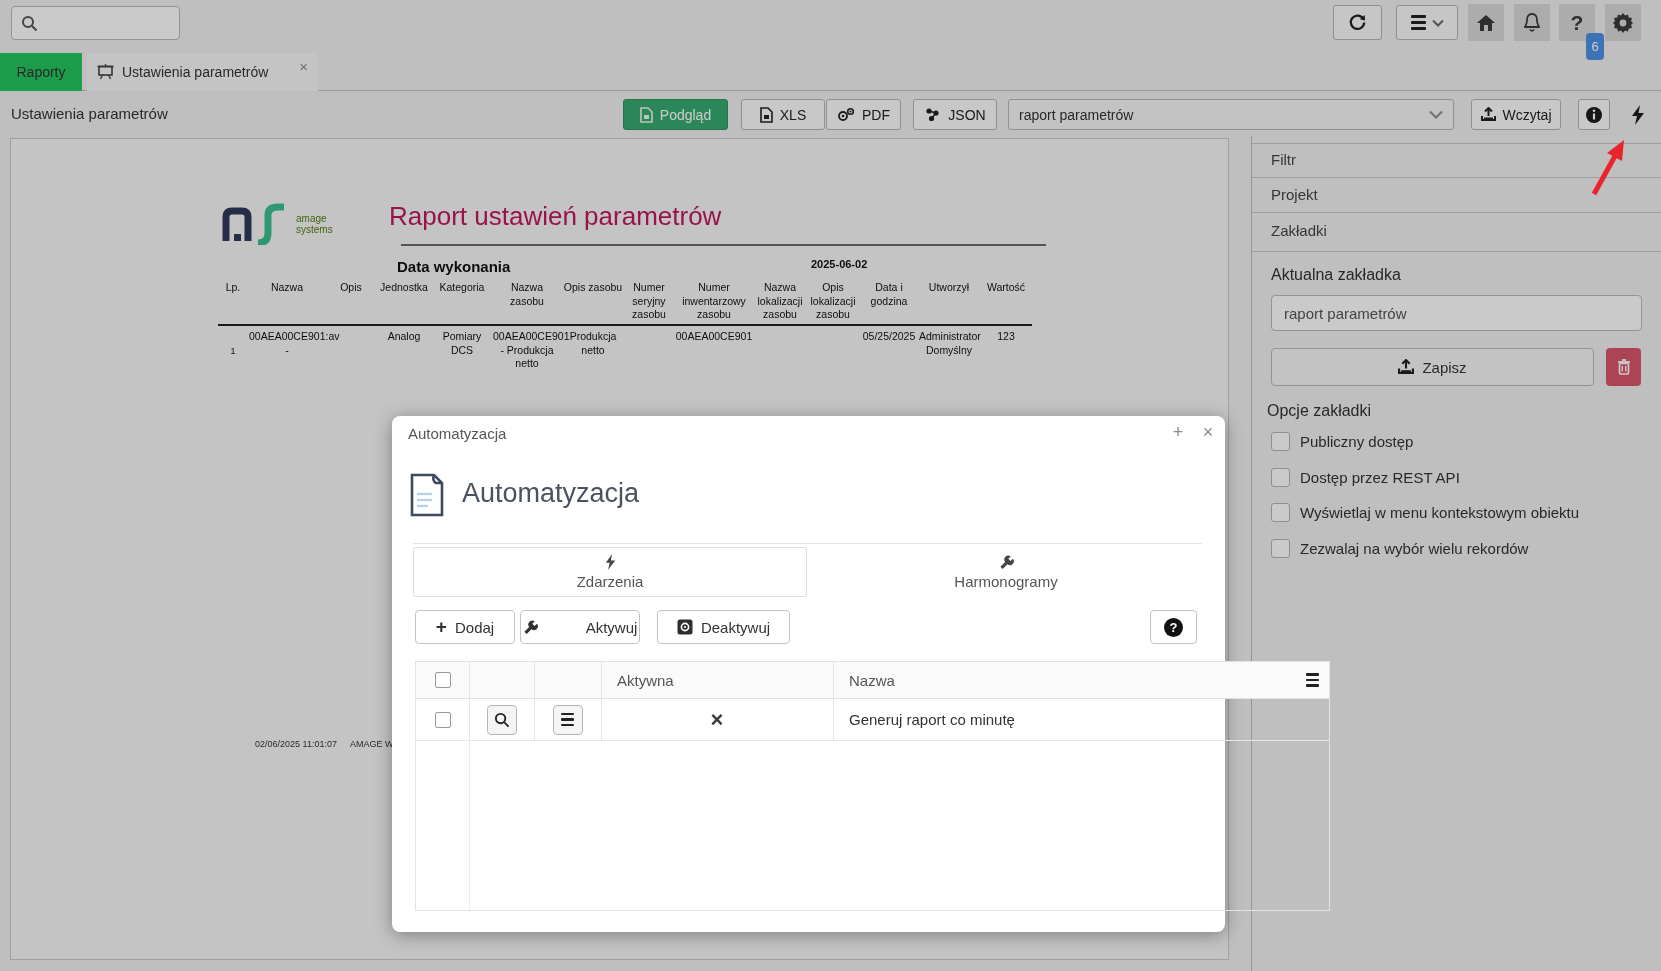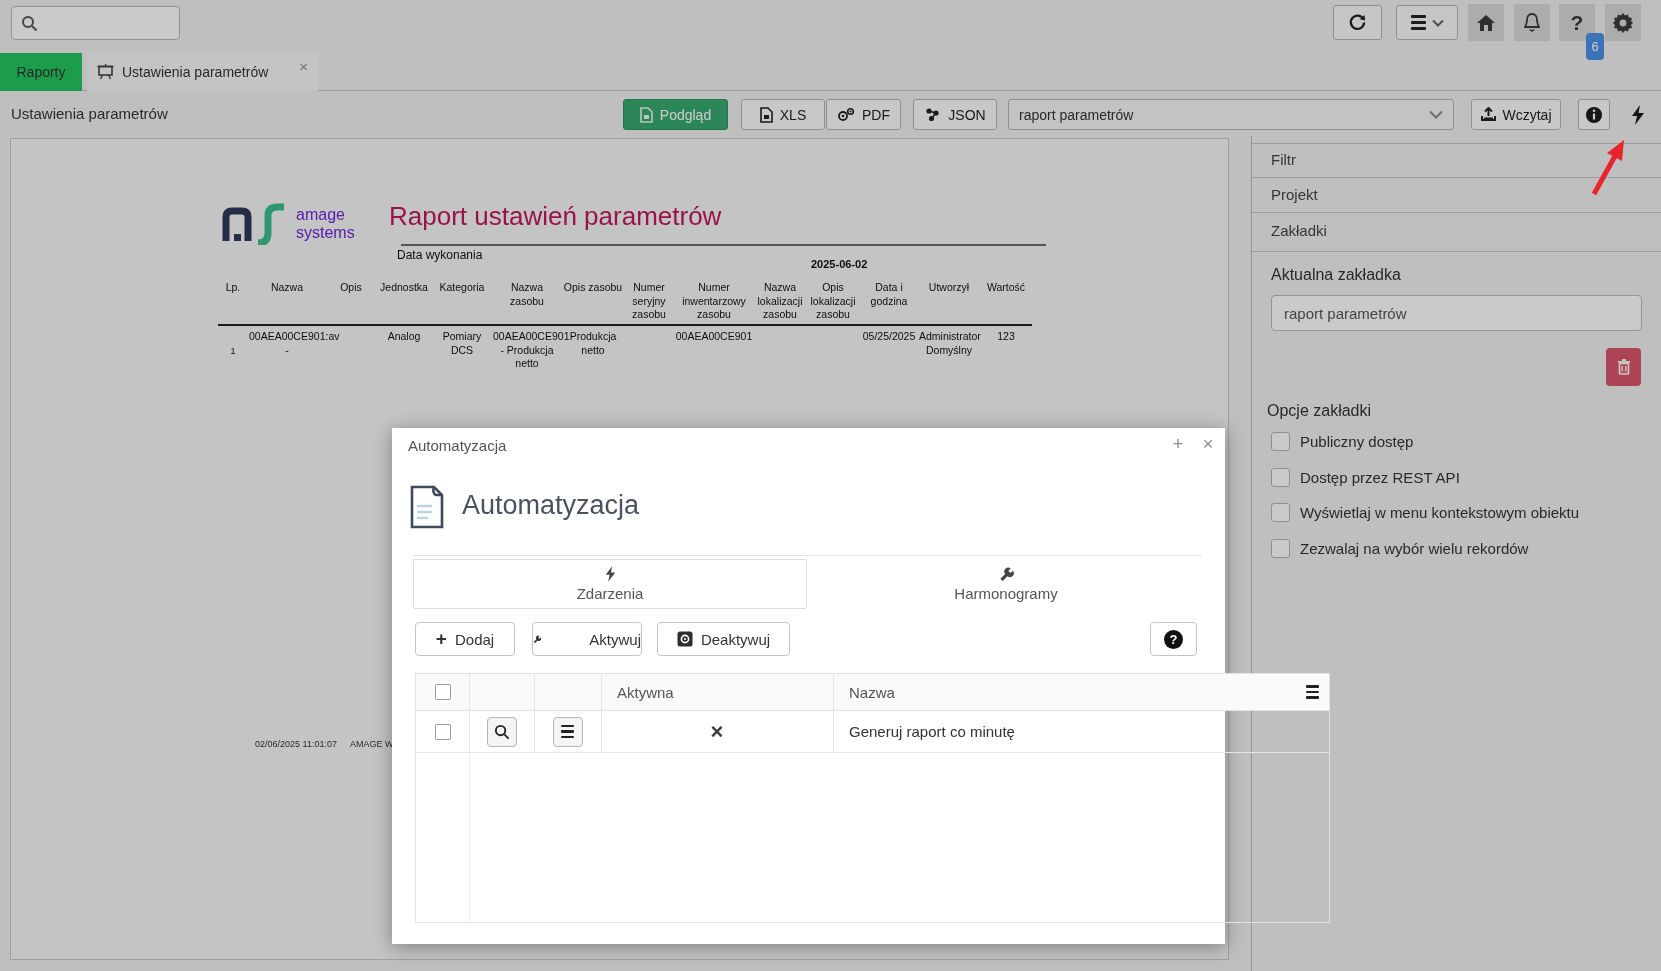--- a/index.html
+++ b/index.html
@@ -31,24 +31,24 @@
   .btn-json { left:913px; width:84px; }
   .select { left:1008px; top:99px; width:446px; height:31px; border:1px solid #b5b5b5; border-radius:3px; background:#f4f4f4; display:flex; align-items:center; padding:0 10px; font-size:14px; color:#333; cursor:pointer; }
   .select .chev { margin-left:auto; }
   .btn-load { left:1471px; width:90px; }
   .btn-info { left:1578px; width:32px; }
   .btn-bolt { left:1625px; top:99px; width:26px; height:31px; display:flex; align-items:center; justify-content:center; cursor:pointer; background:transparent; border:none; }
 
   
   .pane { left:10px; top:138px; width:1219px; height:822px; background:#f6f6f6; border:1px solid #c8c8c8; }
   .logo { left:211px; top:64px; display:flex; align-items:center; gap:8px; }
-  .logo-text { font-size:16px; color:#6d28d9; line-height:1.15; }
+  .logo-text { font-size:10px; color:#4d7c0f; line-height:1.15; }
   .report-title { left:378px; top:62px; font-size:26px; color:#be185d; font-weight:400; }
   .title-rule { left:390px; top:105px; width:645px; height:2px; background:#6b6b6b; }
-  .meta-label { left:386px; top:109px; font-size:12px; font-weight:normal; color:#111; }
+  .meta-label { left:386px; top:119px; font-size:15px; font-weight:bold; color:#111; }
   .meta-value { left:800px; top:119px; font-size:11px; font-weight:bold; color:#111; }
   table.report { left:207px; top:140px; position:absolute; border-collapse:collapse; table-layout:fixed; width:814px; font-size:10.5px; color:#111; }
   table.report th { font-weight:400; vertical-align:top; padding:2px 1px; line-height:1.3; }
   table.report thead { border-bottom:2px solid #222; }
   table.report td { text-align:center; vertical-align:top; padding:4px 1px 2px; line-height:1.3; }
   td.lp-cell { padding-top:20px !important; font-size:9px; }
   .rep-footer { font-size:9px; color:#333; }
 
   
   .sidebar { left:1251px; top:136px; width:410px; height:835px; border-left:1px solid #b9b9b9; }
@@ -57,33 +57,33 @@
   .side-label { position:absolute; left:19px; font-size:16px; color:#333; }
   .side-input { position:absolute; left:19px; top:159px; width:371px; height:36px; background:#fdfdfd; border:1px solid #b9b9b9; border-radius:4px; font-size:15px; color:#555; padding:0 12px; font-family:"Liberation Sans",sans-serif; }
   .btn-save { position:absolute; left:19px; top:212px; width:323px; height:38px; background:#f4f4f4; border:1px solid #b9b9b9; border-radius:4px; font-size:15px; color:#333; display:flex; align-items:center; justify-content:center; gap:8px; cursor:pointer; }
   .btn-trash { position:absolute; left:354px; top:212px; width:35px; height:38px; background:#d9566b; border:none; border-radius:4px; display:flex; align-items:center; justify-content:center; cursor:pointer; }
   .opt-row { position:absolute; left:19px; display:flex; align-items:center; gap:10px; }
   .cbx { width:19px; height:19px; background:#fdfdfd; border:1px solid #b3b3b3; border-radius:3px; flex:0 0 auto; cursor:pointer; }
   .opt-row span { font-size:15px; color:#333; }
 
   
   .overlay { position:absolute; inset:0; background:rgba(0,0,0,0.20); z-index:40; }
-  .modal { left:392px; top:416px; width:833px; height:516px; background:#fff; border-radius:0; box-shadow:0 3px 18px rgba(0,0,0,0.35); z-index:50;margin-top:12px; }
+  .modal { left:392px; top:416px; width:833px; height:516px; background:#fff; border-radius:8px; box-shadow:0 3px 18px rgba(0,0,0,0.35); z-index:50; }
   .modal-head { position:absolute; left:0; top:0; width:100%; height:34px; }
   .modal-head .t { position:absolute; left:16px; top:9px; font-size:15px; color:#555; }
   .mh-btn { position:absolute; top:5px; width:22px; height:22px; color:#8a8a8a; font-size:18px; text-align:center; line-height:22px; cursor:pointer; }
   .modal-icon { position:absolute; left:16px; top:56px; }
   .modal-title { position:absolute; left:70px; top:62px; font-size:27px; color:#49525f; font-weight:400; }
   .tabstrip-line { position:absolute; left:21px; top:127px; width:789px; height:1px; background:#e2e2e2; }
   .mtab { position:absolute; top:131px; width:394px; height:50px; display:flex; flex-direction:column; align-items:center; justify-content:center; gap:3px; font-size:15px; color:#555; cursor:pointer; background:#fff; }
   .mtab-left { left:21px; border:1px solid #ddd; border-radius:2px; }
   .mtab-right { left:417px; }
   .mbtn { position:absolute; top:194px; height:34px; border:1px solid #c4c4c4; border-radius:4px; background:#fff; display:flex; align-items:center; justify-content:center; gap:8px; font-size:15px; color:#333; cursor:pointer; }
   .mb-add { left:23px; width:100px; }
-  .mb-act { left:140px; width:110px;gap:48px; }
+  .mb-act { left:128px; width:120px;gap:48px; }
   .mb-deact { left:265px; width:133px; }
   .mb-help { left:758px; width:47px; }
   .help-circle { width:19px; height:19px; background:#111; color:#fff; border-radius:50%; font-size:13px; font-weight:bold; display:flex; align-items:center; justify-content:center; }
   .mtable { position:absolute; left:23px; top:245px; width:915px; height:250px; border:1px solid #e2e2e2; }
   .mt-header { position:absolute; left:0; top:0; width:100%; height:37px; background:#fafafa; border-bottom:1px solid #e2e2e2; }
   .mt-row { position:absolute; left:0; top:37px; width:100%; height:42px; border-bottom:1px solid #e6e6e6; }
   .mt-col-sep { position:absolute; top:0; width:1px; background:#e6e6e6; }
   .mcell { position:absolute; display:flex; align-items:center; justify-content:center; height:100%; }
   .mt-header .hlabel { font-size:15px; color:#555; justify-content:flex-start; padding-left:16px; }
   .cbx-s { width:16px; height:16px; background:#fff; border:1px solid #9a9a9a; border-radius:2px; cursor:pointer; }
@@ -307,20 +307,28 @@
   <div class="side-head" style="top:15px;">Filtr</div>
   <div class="side-sep" style="top:41px;"></div>
   <div class="side-head" style="top:50px;">Projekt</div>
   <div class="side-sep" style="top:76px;"></div>
   <div class="side-head" style="top:86px;">Zakładki</div>
   <div class="side-sep" style="top:115px;"></div>
 
   <div class="side-label" style="top:130px;">Aktualna zakładka</div>
   <input class="side-input" value="raport parametrów" style="">
 
+  <div class="btn-save">
+    <svg width="16" height="16" viewBox="0 0 15 15">
+        <path d="M7.5 9 V1 M4 4.5 L7.5 1 L11 4.5" fill="none" stroke="#222" stroke-width="2"></path>
+        <path d="M1 9 V13 H14 V9" fill="none" stroke="#222" stroke-width="2"></path>
+        <rect x="3" y="10.5" width="9" height="2.5" fill="#222"></rect>
+      </svg>
+    <span>Zapisz</span>
+  </div>
   <button class="btn-trash">
     <svg width="14" height="16" viewBox="0 0 14 16">
         <rect x="2.5" y="4.5" width="9" height="10.5" rx="1" fill="none" stroke="#fff" stroke-width="1.6"></rect>
         <line x1="1" y1="3" x2="13" y2="3" stroke="#fff" stroke-width="1.8"></line>
         <line x1="5" y1="1" x2="9" y2="1" stroke="#fff" stroke-width="1.8"></line>
         <line x1="5.2" y1="7" x2="5.2" y2="12.5" stroke="#fff" stroke-width="1.4"></line>
         <line x1="8.8" y1="7" x2="8.8" y2="12.5" stroke="#fff" stroke-width="1.4"></line>
       </svg>
   </button>
 

